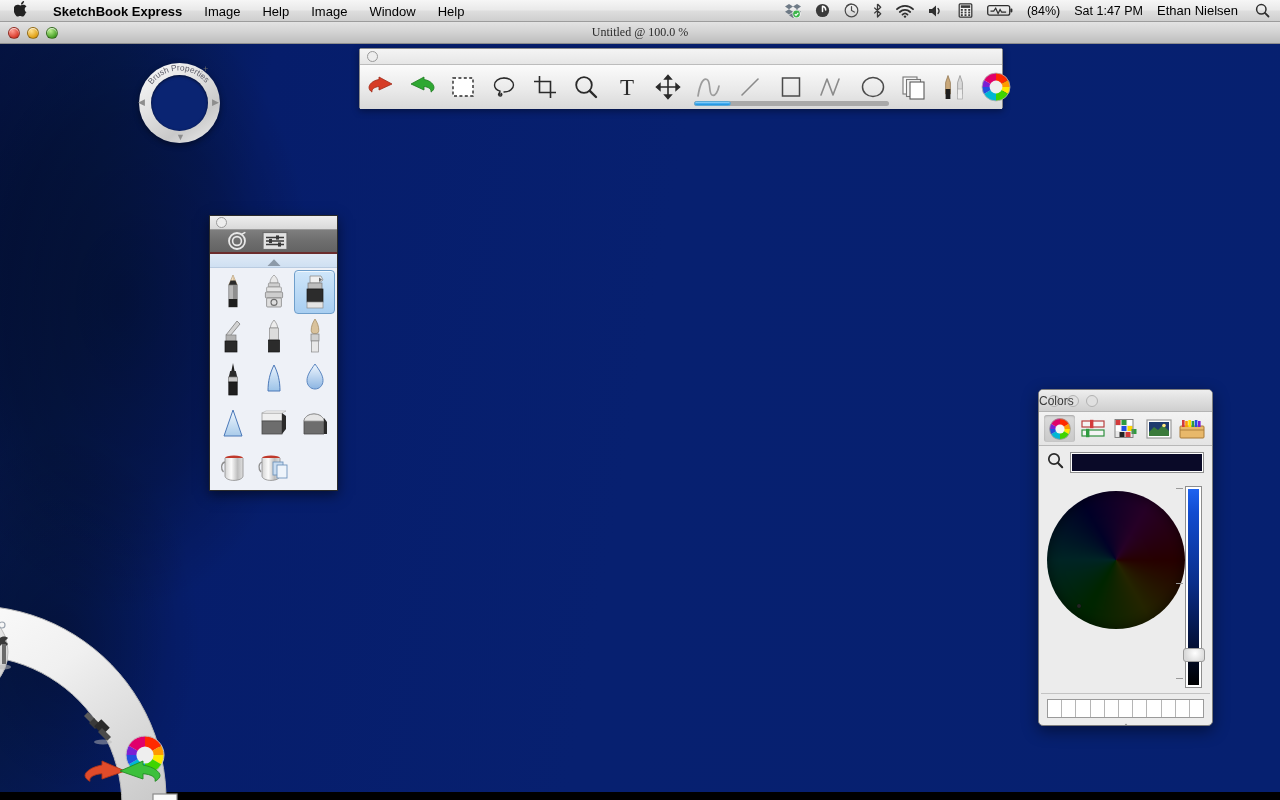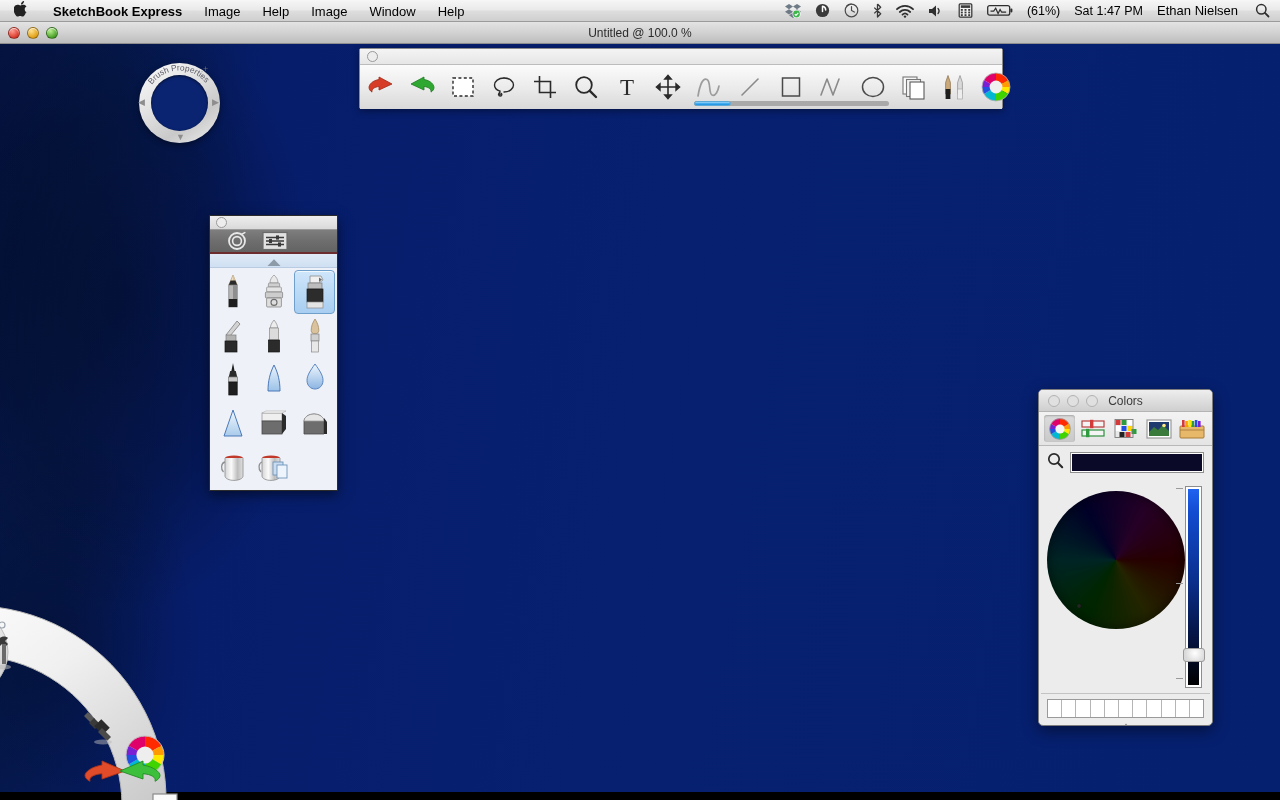--- a/index.html
+++ b/index.html
@@ -36,21 +36,21 @@
   .mb-right { margin-left: auto; display: flex; align-items: center; height: 22px; }
   .mb-right .mb-ico { padding: 0 7px; display: flex; align-items: center; height: 22px; }
   .mb-right .mb-txt { padding: 0 7px; font-size: 12.5px; white-space: nowrap; }
   .mb-right .mb-txt.user { font-size: 13px; padding-right: 10px; }
 
   
   #docwin {
     position: absolute; left: 0; top: 22px; width: 1280px; height: 22px;
     background: linear-gradient(180deg, #e3e3e3 0%, #d2d2d2 50%, #bdbdbd 100%);
     border-bottom: 1px solid #8e8e8e;
-    display: flex; align-items: center;
+    display: flex; align-items: center; font-family: Liberation Serif, serif;
   }
   .tl-group { display: flex; gap: 7px; padding-left: 8px; }
   .tl {
     width: 12px; height: 12px; border-radius: 50%;
     border: 1px solid rgba(0,0,0,0.35);
     box-shadow: inset 0 1px 1px rgba(255,255,255,0.75);
   }
   .tl.close  { background: radial-gradient(circle at 35% 30%, #ff9d92, #d93a2b 70%); }
   .tl.min    { background: radial-gradient(circle at 35% 30%, #ffe08a, #e0a014 70%); }
   .tl.max    { background: radial-gradient(circle at 35% 30%, #b9ef8d, #48a026 70%); }
@@ -173,21 +173,21 @@
   }
   #cp-title {
     height: 22px;
     background: linear-gradient(180deg, #eeeeee 0%, #dedede 50%, #cfcfcf 100%);
     border-bottom: 1px solid #b4b4b4;
     display: flex; align-items: center; position: relative;
   }
   #cp-title .tl-group { gap: 7px; padding-left: 9px; }
   #cp-title .tl { background: #e0e0e0; border: 1px solid #b2b2b2; box-shadow: none; }
   #cp-title-text {
-    position: absolute; left: 0; right: 0; text-align: center;
+    position: absolute; left: 0; right: 0; text-align: left;
     font-size: 12px; color: #3b3b3b;
   }
   #cp-tabs {
     height: 34px;
     background: linear-gradient(180deg, #f3f3f3 0%, #e4e4e4 100%);
     border-bottom: 1px solid #b8b8b8;
     display: flex; align-items: center; gap: 2px; padding: 0 5px;
   }
   .cp-tab {
     width: 31px; height: 27px; display: flex; align-items: center; justify-content: center;
@@ -331,21 +331,21 @@
         </g>
       </svg>
     </div>
     <div class="mb-ico">
       <svg width="26" height="13" viewBox="0 0 26 13">
         <rect x="0.7" y="1.6" width="22" height="9.6" rx="2" fill="none" stroke="#2f2f2f" stroke-width="1.3"></rect>
         <rect x="23.4" y="4.6" width="2" height="3.8" rx="0.8" fill="#2f2f2f"></rect>
         <path d="M3.5 7.2h3.2l2-3 2.4 5.4 2-4 1.6 2.6h4.4" stroke="#2f2f2f" stroke-width="1.2" fill="none"></path>
       </svg>
     </div>
-    <div class="mb-txt">(61%)</div>
+    <div class="mb-txt">(84%)</div>
     <div class="mb-txt">Sat 1:47 PM</div>
     <div class="mb-txt user">Ethan Nielsen</div>
     <div class="mb-ico" style="padding-right:10px;">
       <svg width="15" height="15" viewBox="0 0 15 15">
         <circle cx="6.3" cy="6.3" r="4.7" fill="none" stroke="#2f2f2f" stroke-width="1.5"></circle>
         <path d="M9.9 9.9l3.6 3.6" stroke="#2f2f2f" stroke-width="1.8" stroke-linecap="round"></path>
       </svg>
     </div>
   </div>
 </div>

